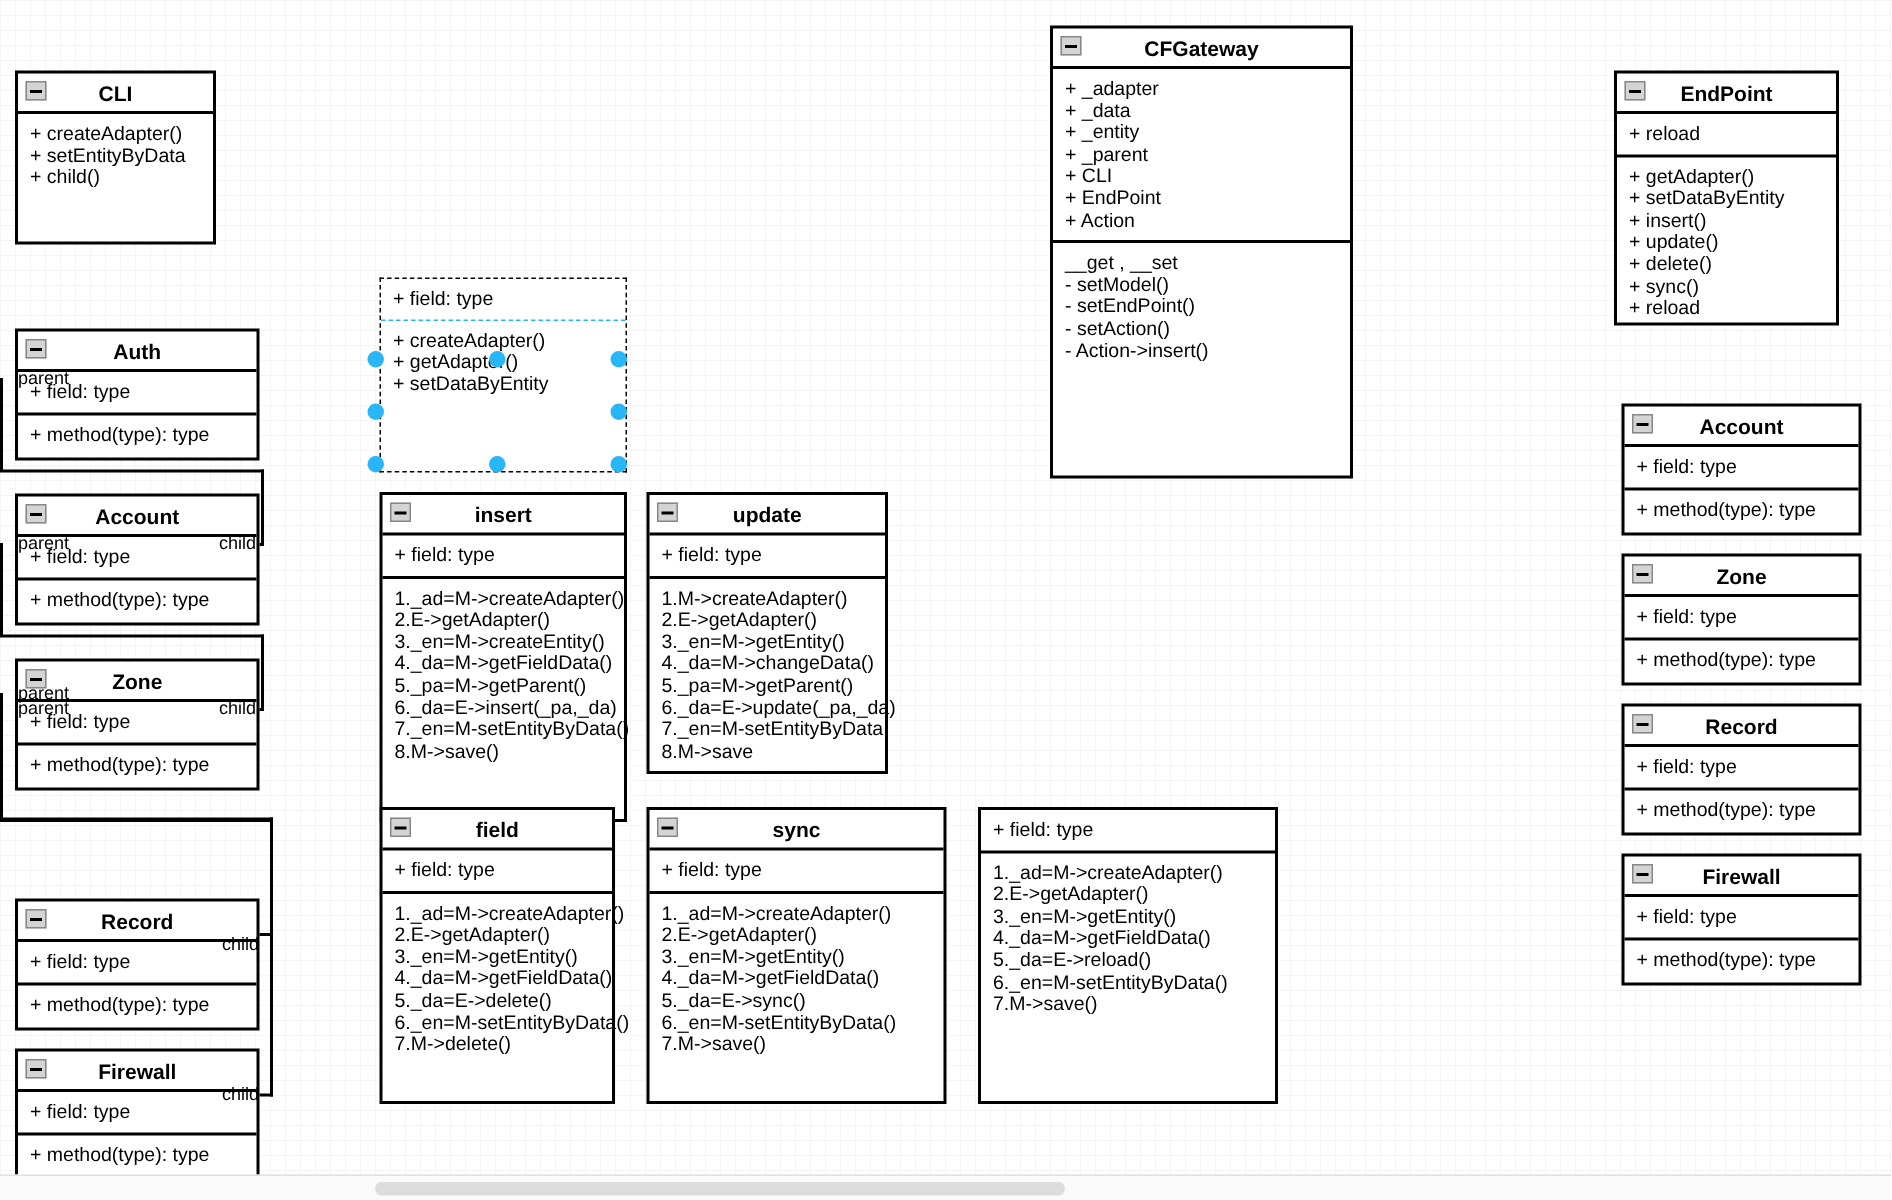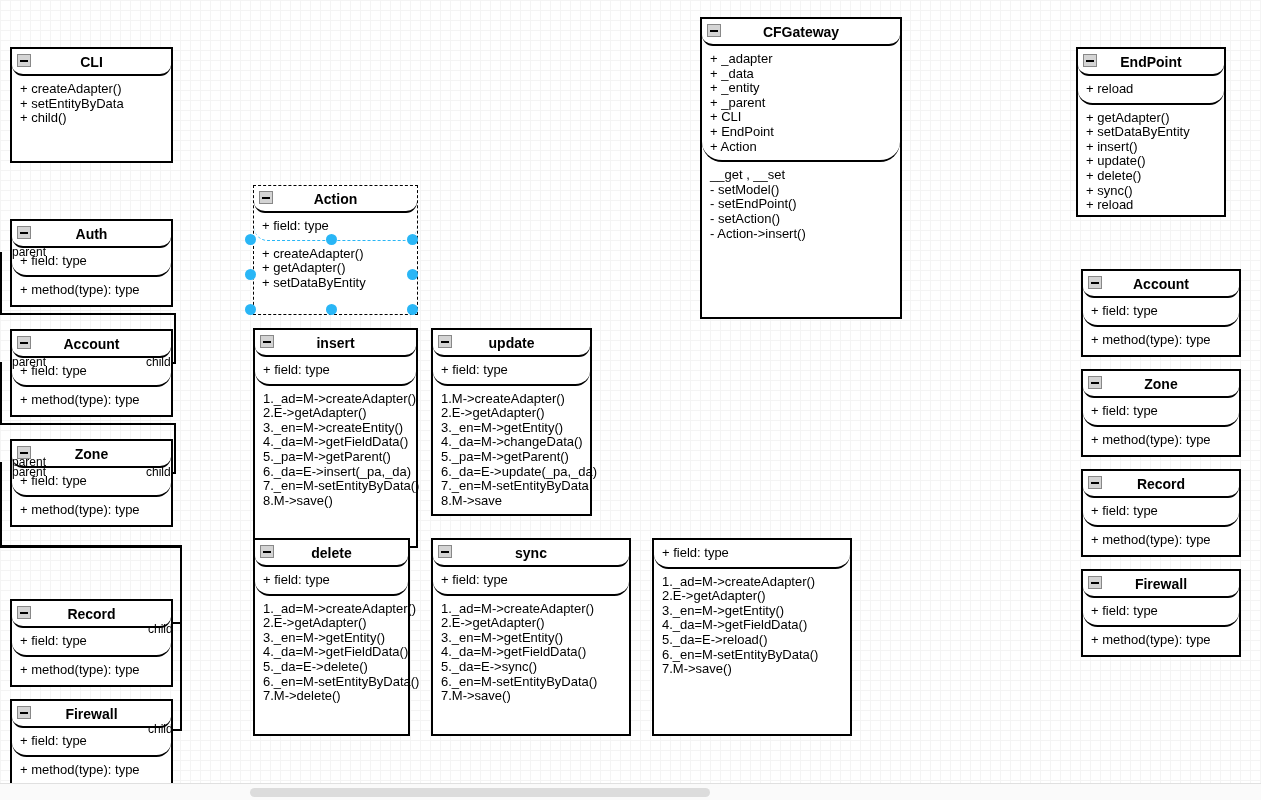--- a/index.html
+++ b/index.html
@@ -38,21 +38,20 @@
   .uml .hdr {
     position: relative;
     height: 27px;
     line-height: 27px;
     text-align: center;
     font-weight: bold;
     font-size: 14px;
     border-bottom: 2px solid #000;
     box-sizing: border-box;
     white-space: nowrap;
-    border-radius: 11px;
   }
   .uml .collapse {
     position: absolute;
     left: 5px; top: 5px;
     width: 14px; height: 13px;
     background: #d4d4d4;
     border: 1px solid #888;
     box-sizing: border-box;
   }
   .uml .collapse::after {
@@ -60,21 +59,20 @@
     position: absolute;
     left: 2px; top: 5px;
     width: 8px; height: 2px;
     background: #000;
   }
   .uml .sect {
     padding: 6px 6px 6px 8px;
     box-sizing: border-box;
     white-space: nowrap;
     line-height: 14.6px;
-    border-radius: 20px;
   }
   .uml .sect.bordered { border-bottom: 2px solid #000; }
   .uml .sect .ln { display: block; }
 
   
   .uml.selected {
     border: 1px dashed #000;
     z-index: 20;
   }
   .uml.selected .hdr { border-bottom: 2px solid #000; }
@@ -121,21 +119,21 @@
     width: 460px; height: 9px;
     border-radius: 5px;
     background: #dcdcdc;
   }
 </style>
 </head>
 <body>
 
 <div id="canvas">
   <div id="classes-layer">
-      <div class="uml" style="left: 10px; top: 47px; width: 163px; height: 116px;">
+      <div class="uml" style="left: 10px; top: 47px; width: 134px; height: 116px;">
         <div class="hdr"><span class="collapse"></span><span>CLI</span></div>
         <div class="sect">
           <span class="ln">+ createAdapter()</span>
           <span class="ln">+ setEntityByData</span>
           <span class="ln">+ child()</span>
         </div>
       </div>
       <div class="uml" style="left: 700px; top: 17px; width: 202px; height: 302px;">
         <div class="hdr"><span class="collapse"></span><span>CFGateway</span></div>
         <div class="sect bordered">
@@ -164,21 +162,20 @@
           <span class="ln">+ getAdapter()</span>
           <span class="ln">+ setDataByEntity</span>
           <span class="ln">+ insert()</span>
           <span class="ln">+ update()</span>
           <span class="ln">+ delete()</span>
           <span class="ln">+ sync()</span>
           <span class="ln">+ reload</span>
         </div>
       </div>
       <div class="uml selected" style="left: 253px; top: 185px; width: 165px; height: 130px;">
-        <div class="hdr"><span class="collapse"></span><span>Action</span></div>
         <div class="sect bordered">
           <span class="ln">+ field: type</span>
         </div>
         <div class="sect">
           <span class="ln">+ createAdapter()</span>
           <span class="ln">+ getAdapter()</span>
           <span class="ln">+ setDataByEntity</span>
         </div>
       </div>
       <div class="uml" style="left: 10px; top: 219px; width: 163px; height: 88px;">
@@ -252,21 +249,21 @@
           <span class="ln">2.E-&gt;getAdapter()</span>
           <span class="ln">3._en=M-&gt;getEntity()</span>
           <span class="ln">4._da=M-&gt;changeData()</span>
           <span class="ln">5._pa=M-&gt;getParent()</span>
           <span class="ln">6._da=E-&gt;update(_pa,_da)</span>
           <span class="ln">7._en=M-setEntityByData</span>
           <span class="ln">8.M-&gt;save</span>
         </div>
       </div>
       <div class="uml" style="left: 253px; top: 538px; width: 157px; height: 198px;">
-        <div class="hdr"><span class="collapse"></span><span>delete</span></div>
+        <div class="hdr"><span class="collapse"></span><span>field</span></div>
         <div class="sect bordered">
           <span class="ln">+ field: type</span>
         </div>
         <div class="sect">
           <span class="ln">1._ad=M-&gt;createAdapter()</span>
           <span class="ln">2.E-&gt;getAdapter()</span>
           <span class="ln">3._en=M-&gt;getEntity()</span>
           <span class="ln">4._da=M-&gt;getFieldData()</span>
           <span class="ln">5._da=E-&gt;delete()</span>
           <span class="ln">6._en=M-setEntityByData()</span>

